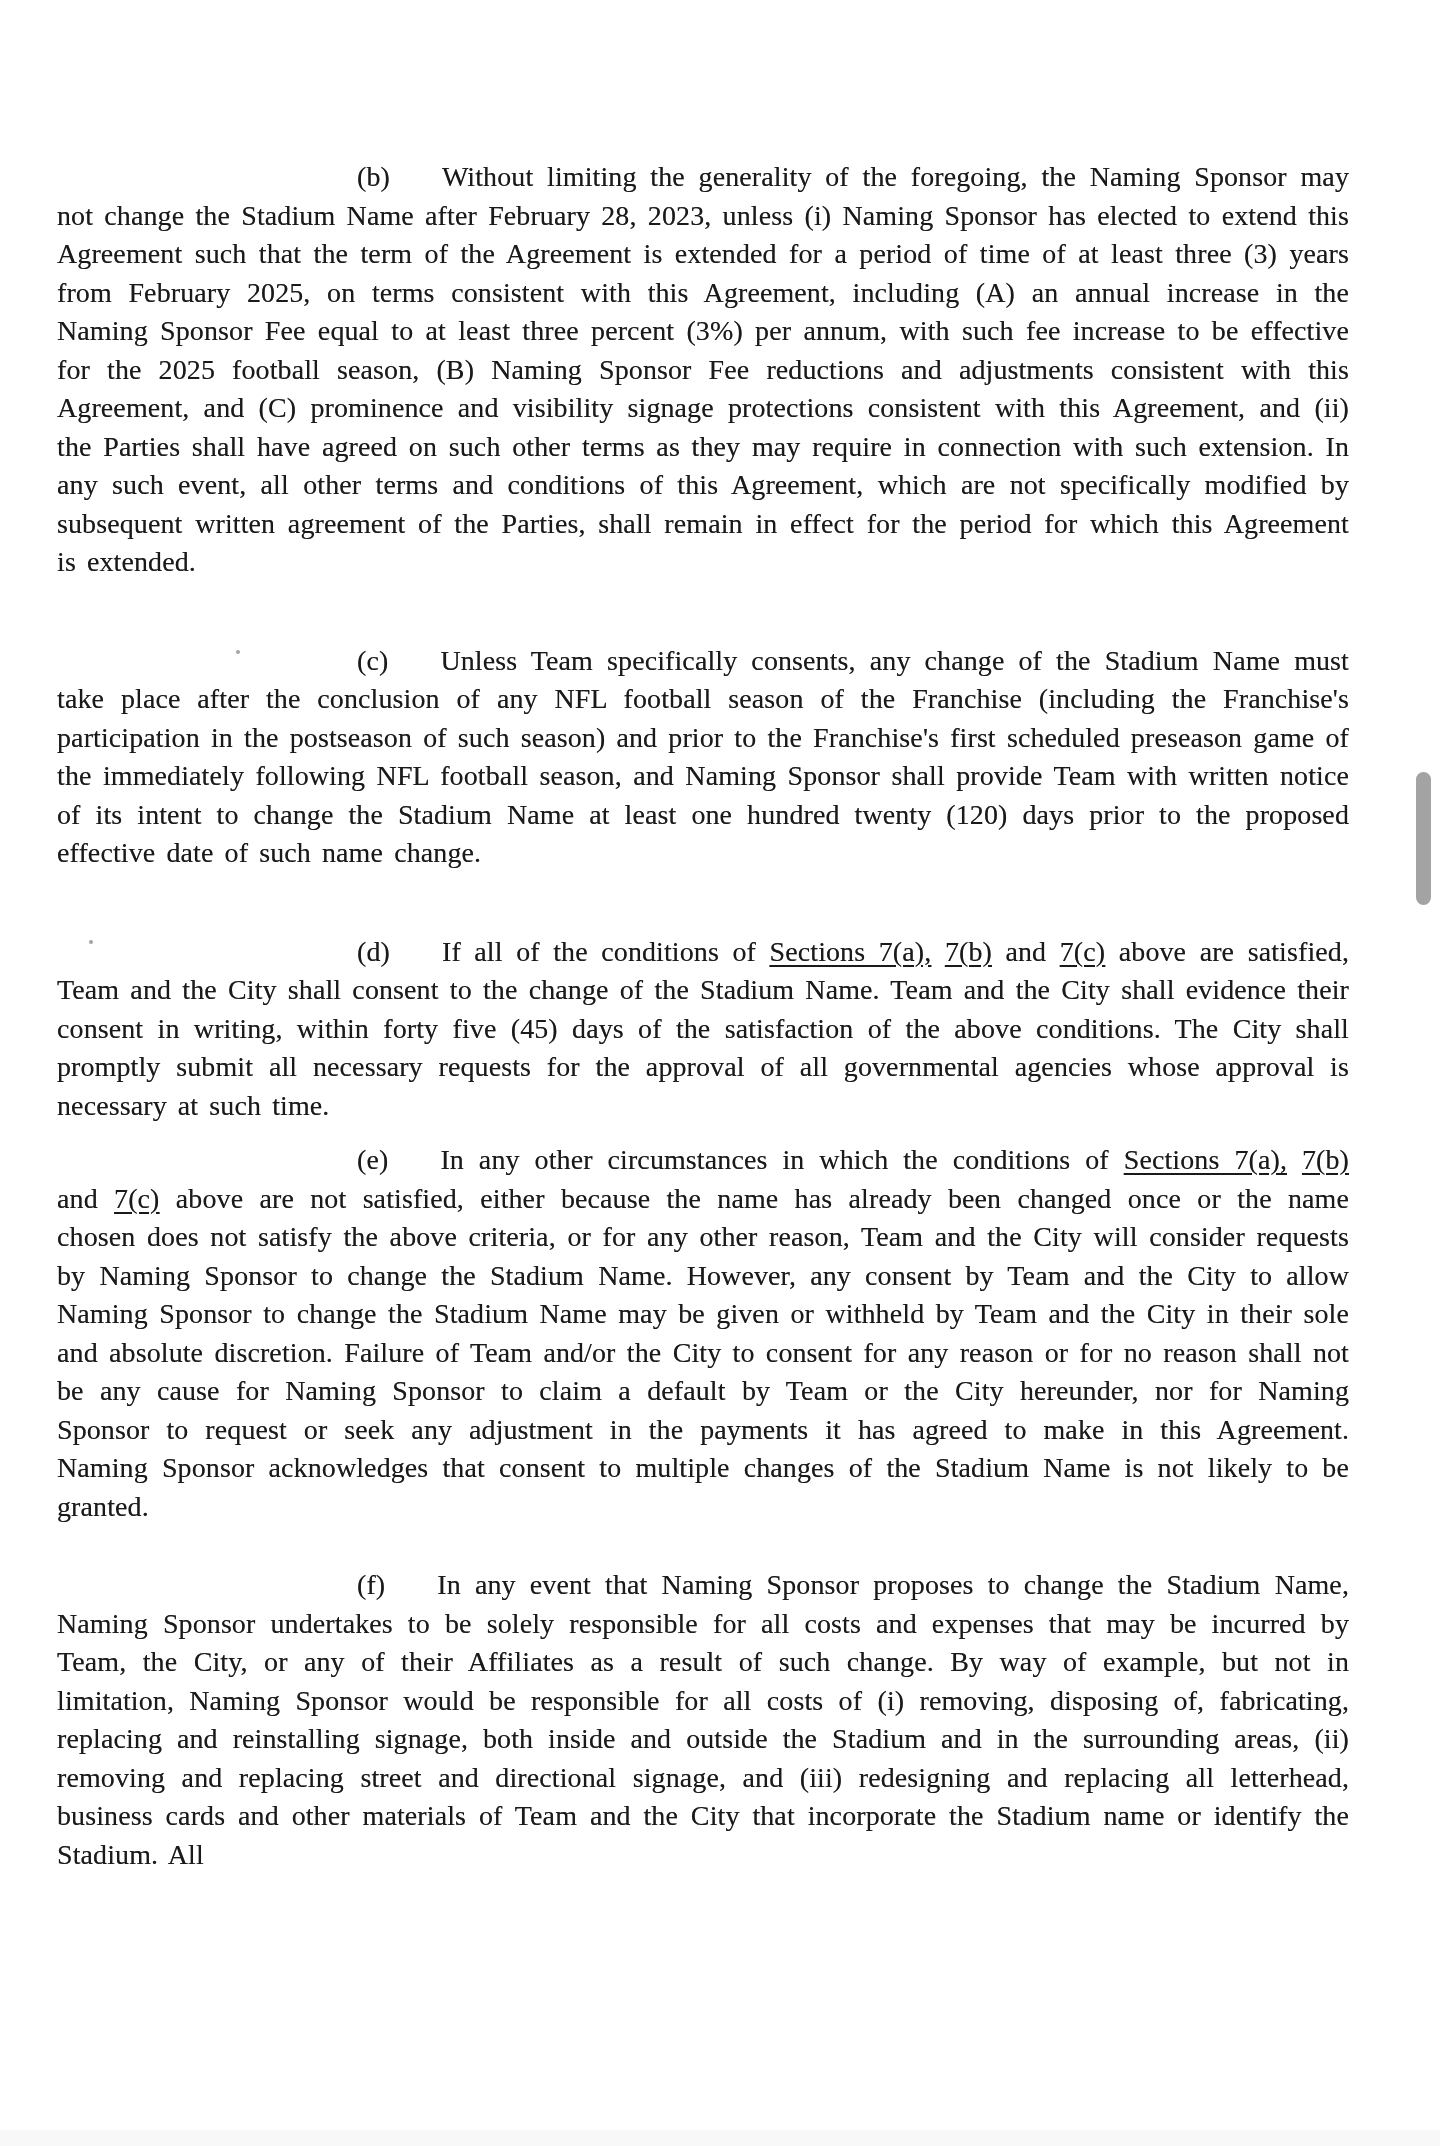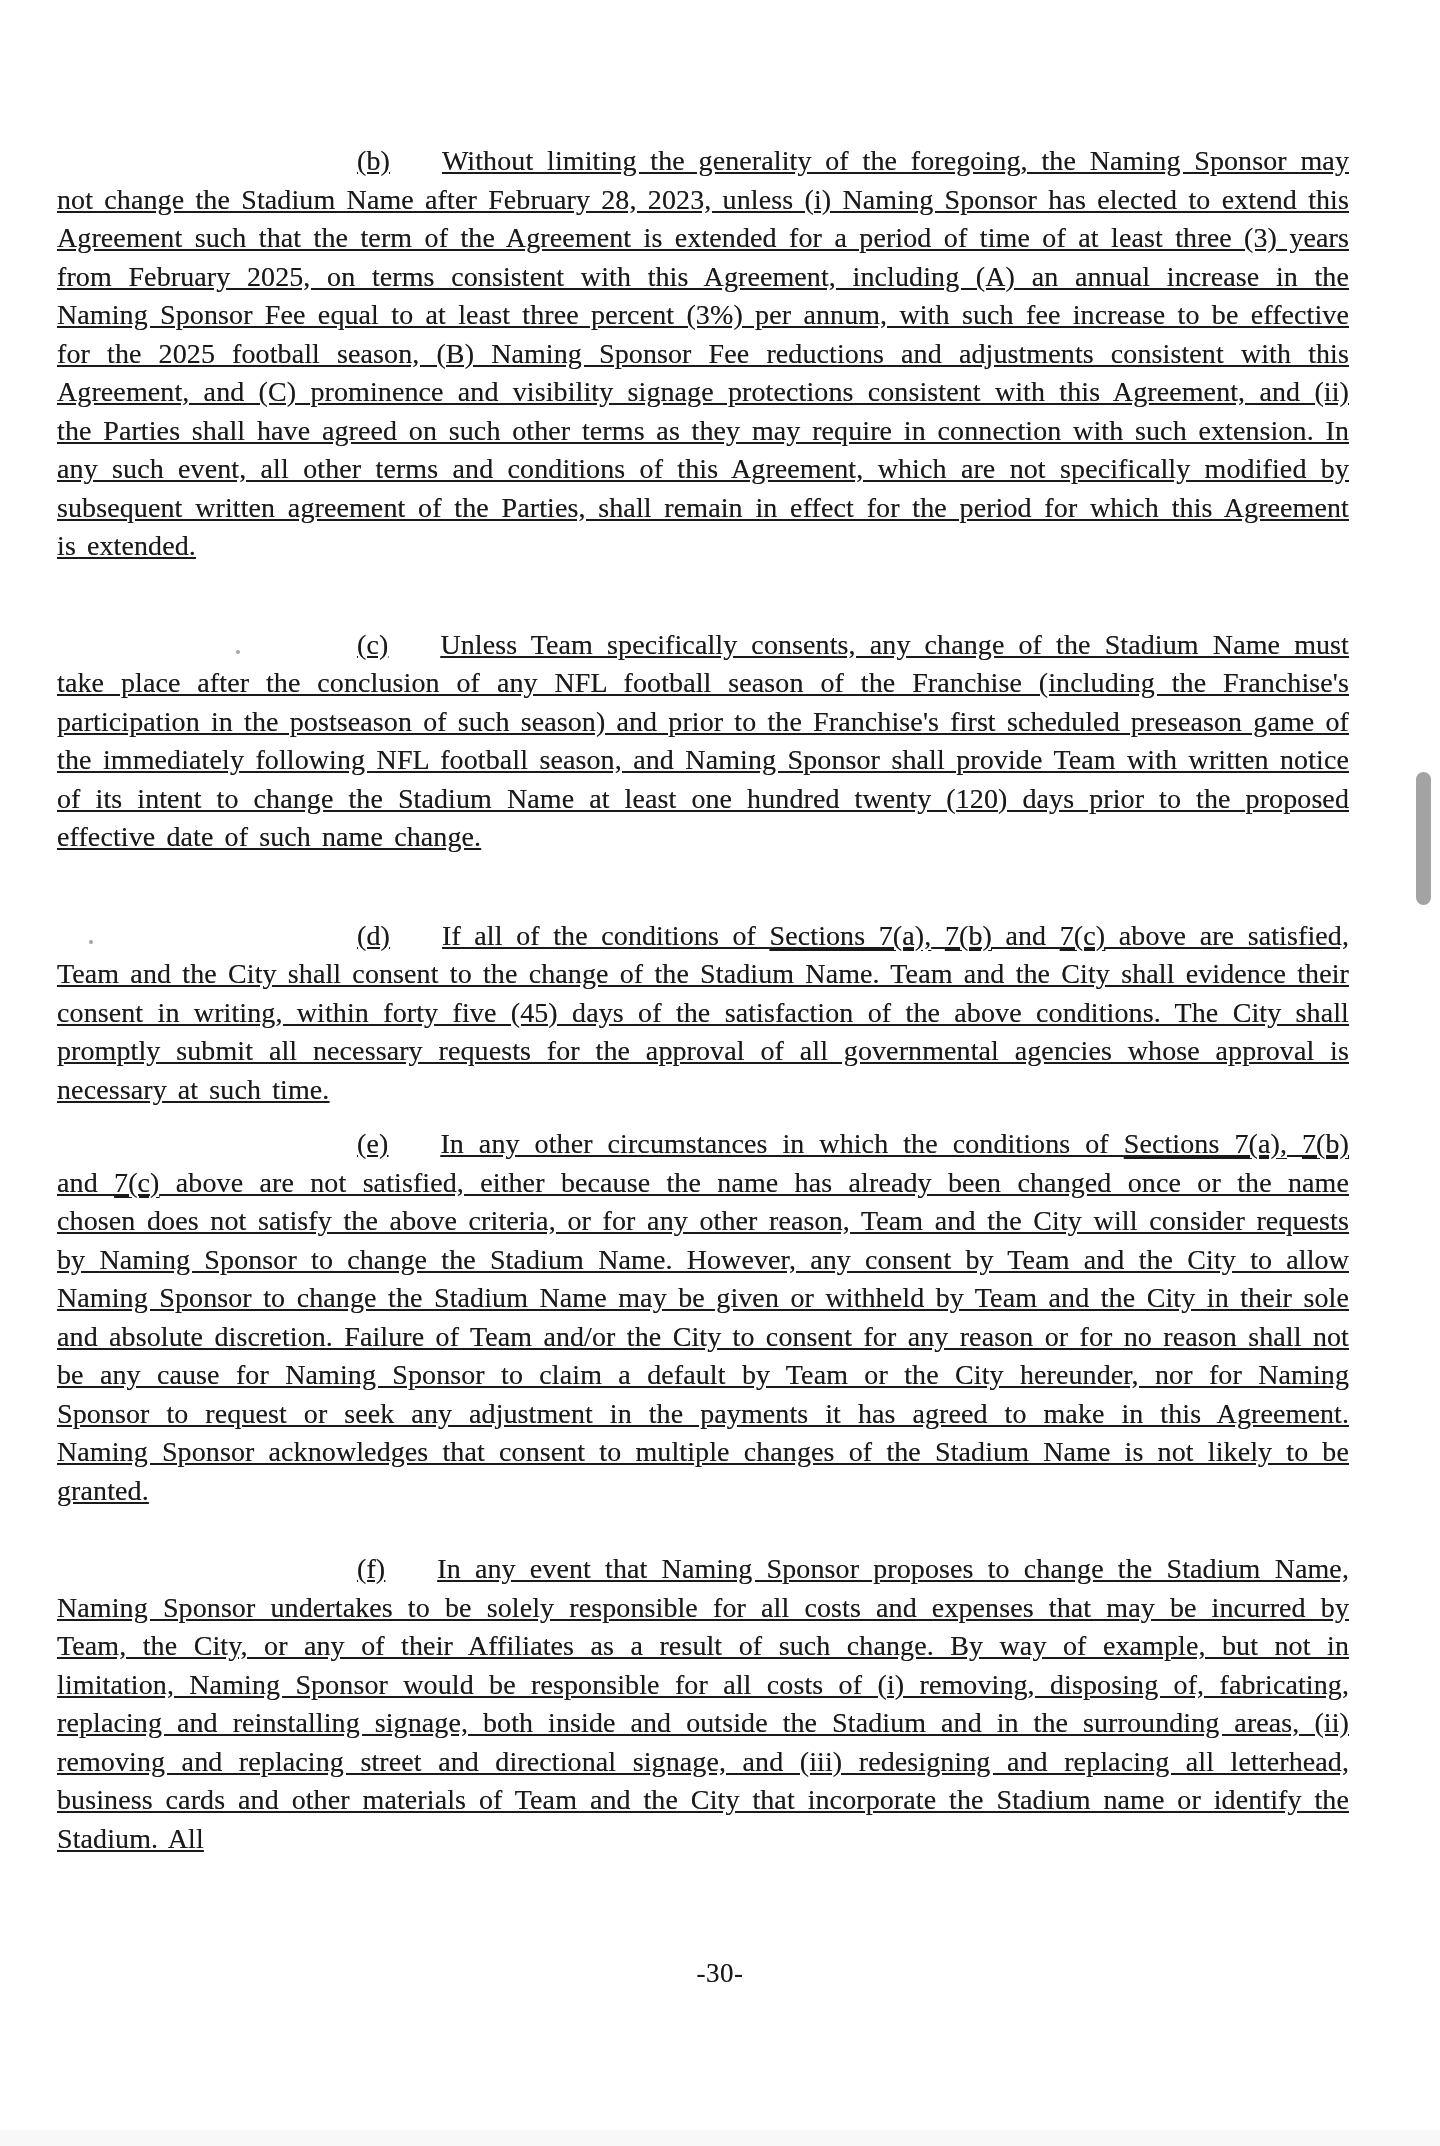--- a/index.html
+++ b/index.html
@@ -12,23 +12,22 @@
     width: 1440px;
     height: 2146px;
     background: #ffffff;
     font-family: "Liberation Serif", serif;
     color: #1a1a1a;
     overflow: hidden;
   }
   .textblock {
     position: absolute;
     left: 57px;
-    top: 142px;
+    top: 158px;
     width: 1292px;
-    text-decoration: underline;
   }
   .para {
     margin: 0;
     font-size: 28px;
     line-height: 38.5px;
     text-align: justify;
     text-indent: 300px;
     word-spacing: 4px;
     letter-spacing: 0.1px;
     text-shadow: 0 0 0.5px rgba(20,20,20,0.55);
@@ -87,18 +86,17 @@
 <body>
 
 <div class="page">
   <div class="textblock" id="textblock">
       <p class="para"><span class="plabel">(b)</span><span>Without limiting the generality of the foregoing, the Naming Sponsor may not change the Stadium Name after February 28, 2023, unless (i) Naming Sponsor has elected to extend this Agreement such that the term of the Agreement is extended for a period of time of at least three (3) years from February 2025, on terms consistent with this Agreement, including (A) an annual increase in the Naming Sponsor Fee equal to at least three percent (3%) per annum, with such fee increase to be effective for the 2025 football season, (B) Naming Sponsor Fee reductions and adjustments consistent with this Agreement, and (C) prominence and visibility signage protections consistent with this Agreement, and (ii) the Parties shall have agreed on such other terms as they may require in connection with such extension. In any such event, all other terms and conditions of this Agreement, which are not specifically modified by subsequent written agreement of the Parties, shall remain in effect for the period for which this Agreement is extended.</span></p>
       <p class="para"><span class="plabel">(c)</span><span>Unless Team specifically consents, any change of the Stadium Name must take place after the conclusion of any NFL football season of the Franchise (including the Franchise's participation in the postseason of such season) and prior to the Franchise's first scheduled preseason game of the immediately following NFL football season, and Naming Sponsor shall provide Team with written notice of its intent to change the Stadium Name at least one hundred twenty (120) days prior to the proposed effective date of such name change.</span></p>
       <p class="para"><span class="plabel">(d)</span><span>If all of the conditions of </span><span class="u">Sections 7(a),</span><span> </span><span class="u">7(b)</span><span> and </span><span class="u">7(c)</span><span> above are satisfied, Team and the City shall consent to the change of the Stadium Name.  Team and the City shall evidence their consent in writing, within forty five (45) days of the satisfaction of the above conditions. The City shall promptly submit all necessary requests for the approval of all governmental agencies whose approval is necessary at such time.</span></p>
       <p class="para"><span class="plabel">(e)</span><span>In any other circumstances in which the conditions of </span><span class="u">Sections 7(a),</span><span> </span><span class="u">7(b)</span><span> and </span><span class="u">7(c)</span><span> above are not satisfied, either because the name has already been changed once or the name chosen does not satisfy the above criteria, or for any other reason, Team and the City will consider requests by Naming Sponsor to change the Stadium Name.  However, any consent by Team and the City to allow Naming Sponsor to change the Stadium Name may be given or withheld by Team and the City in their sole and absolute discretion.  Failure of Team and/or the City to consent for any reason or for no reason shall not be any cause for Naming Sponsor to claim a default by Team or the City hereunder, nor for Naming Sponsor to request or seek any adjustment in the payments it has agreed to make in this Agreement.  Naming Sponsor acknowledges that consent to multiple changes of the Stadium Name is not likely to be granted.</span></p>
       <p class="para"><span class="plabel">(f)</span><span>In any event that Naming Sponsor proposes to change the Stadium Name, Naming Sponsor undertakes to be solely responsible for all costs and expenses that may be incurred by Team, the City, or any of their Affiliates as a result of such change.  By way of example, but not in limitation, Naming Sponsor would be responsible for all costs of (i) removing, disposing of, fabricating, replacing and reinstalling signage, both inside and outside the Stadium and in the surrounding areas, (ii) removing and replacing street and directional signage, and (iii) redesigning and replacing all letterhead, business cards and other materials of Team and the City that incorporate the Stadium name or identify the Stadium.  All</span></p>
     </div>
-  <div class="pagenum">-30-</div>
   <div class="scroll-thumb"></div>
   <div class="speck speck-1"></div>
   <div class="speck speck-2"></div>
   <div class="bottom-band"></div>
 </div>
 
 </body></html>

